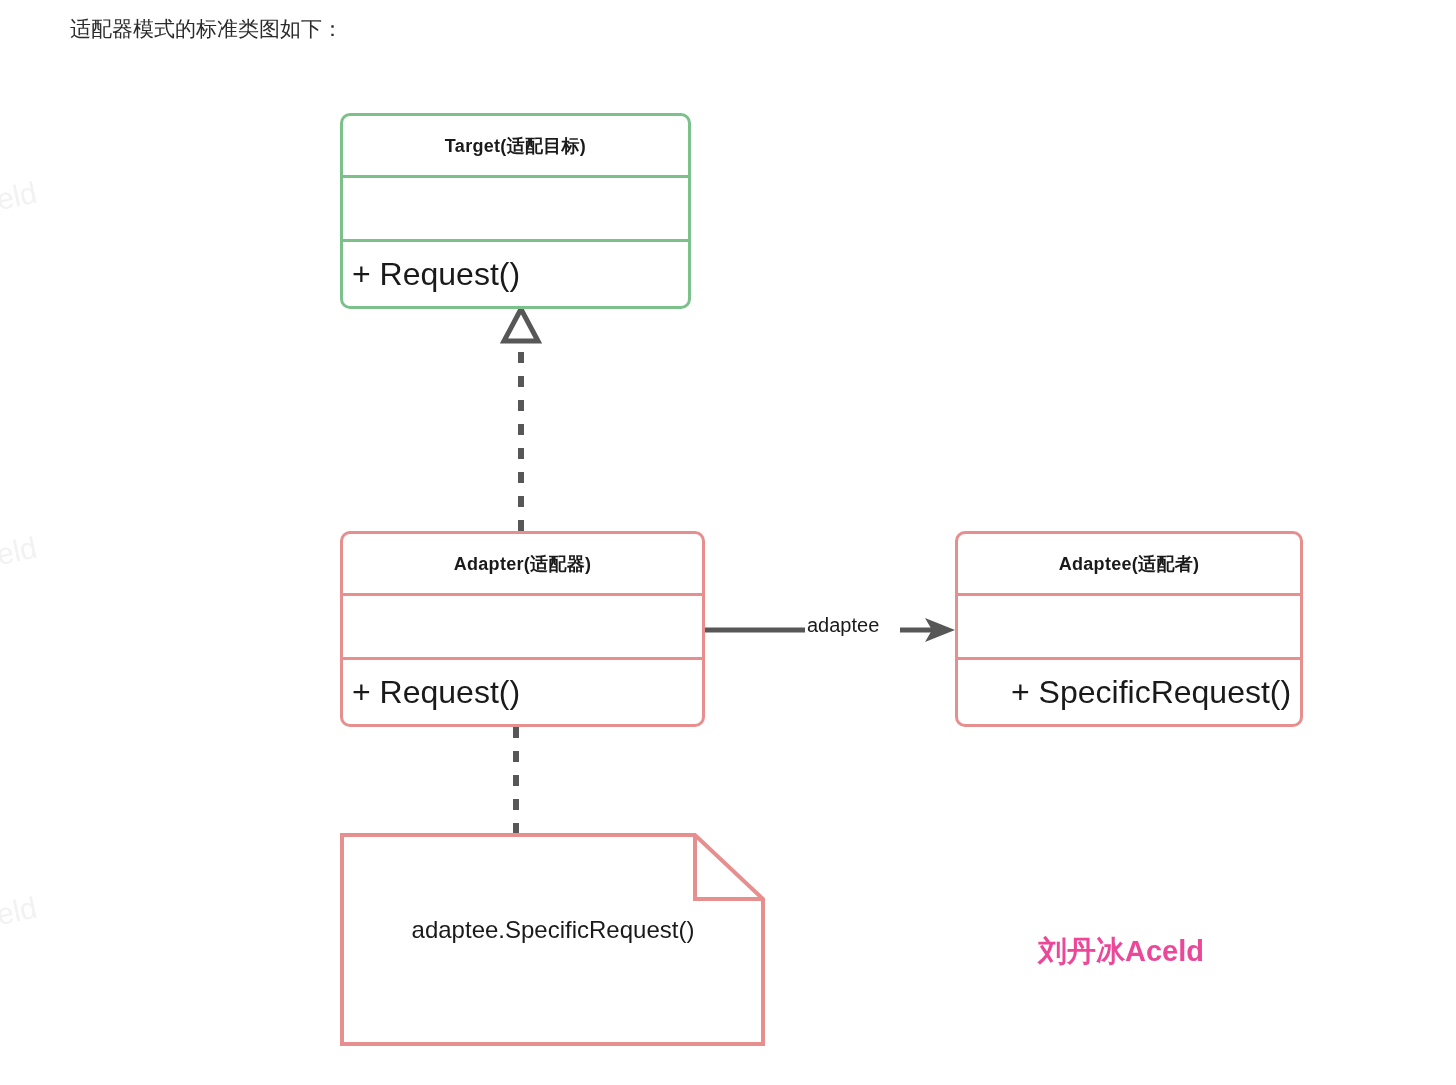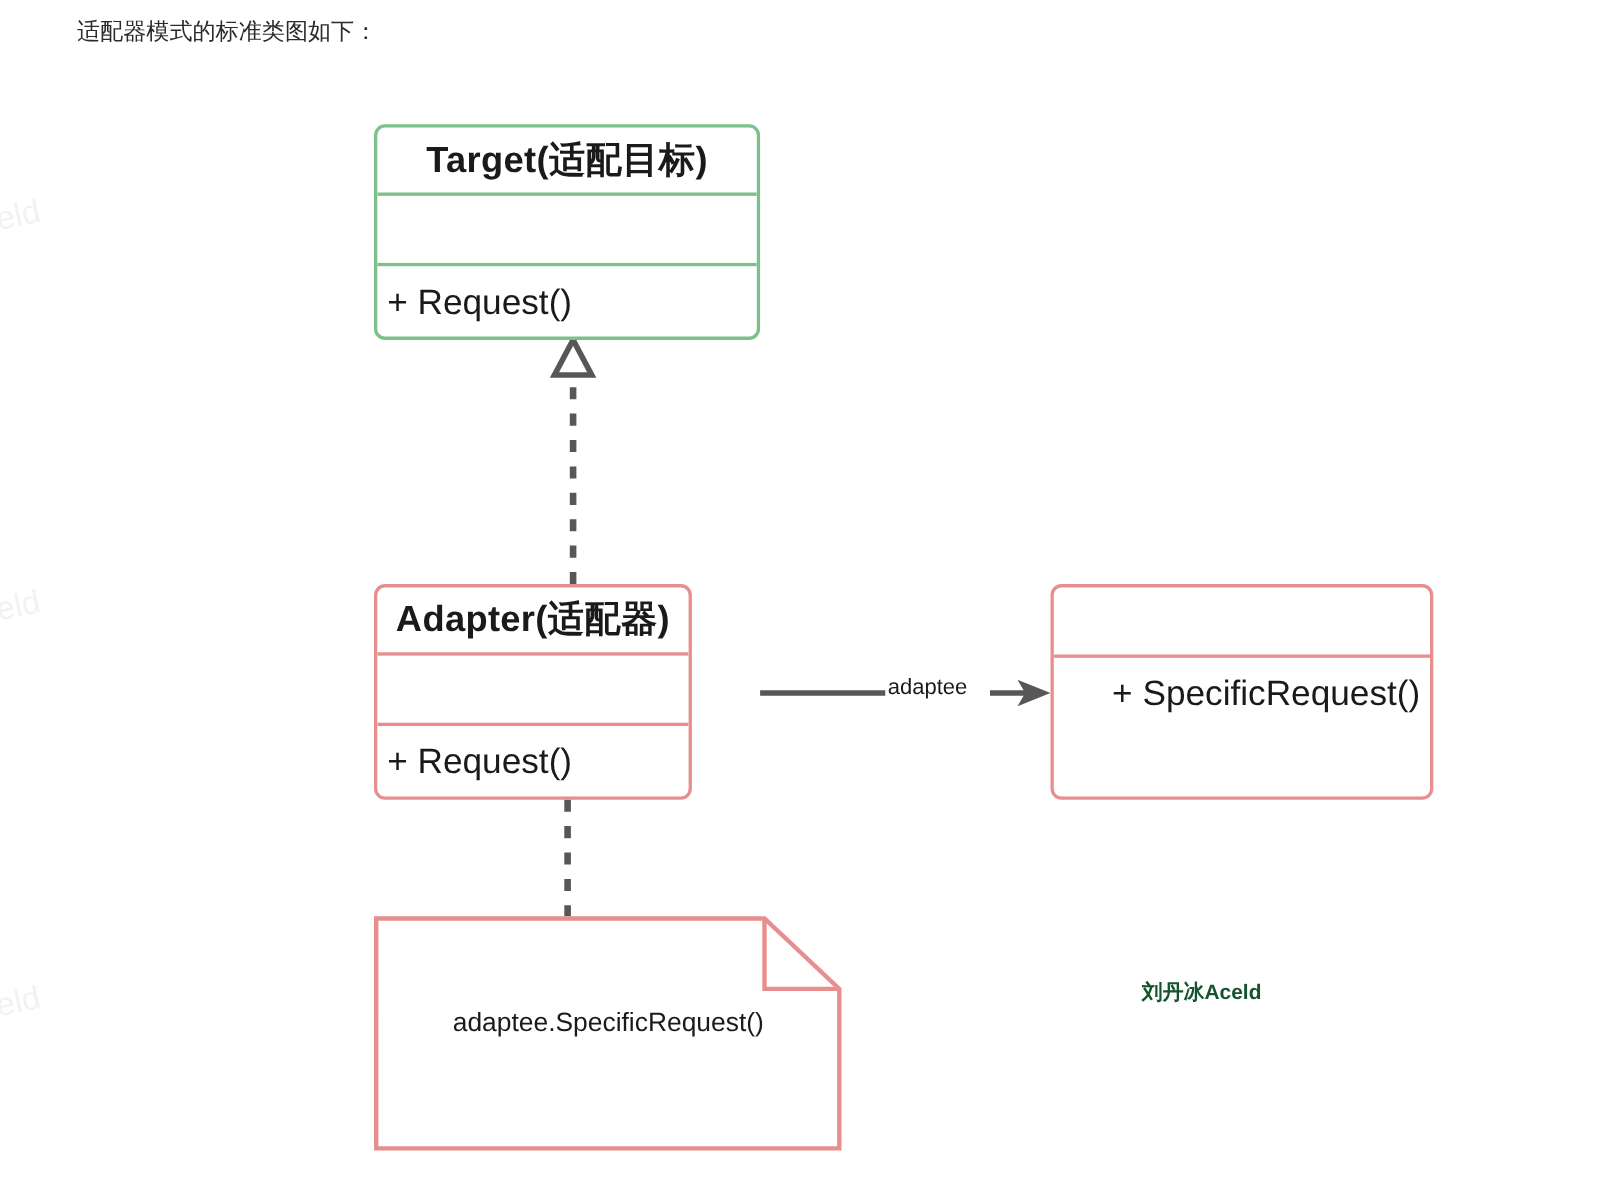--- a/index.html
+++ b/index.html
@@ -39,24 +39,24 @@
     white-space: nowrap;
     user-select: none;
   }
   .wm-side.w1 { top: 183px; }
   .wm-side.w2 { top: 538px; }
   .wm-side.w3 { top: 898px; }
 
   #wm-center {
     position: absolute;
     left: 1038px;
-    top: 889px;
-    font-size: 19px;
+    top: 932px;
+    font-size: 29px;
     font-weight: bold;
-    color: #14532d;
+    color: #ec4899;
     white-space: nowrap;
     user-select: none;
   }
 
   
   .uml-class {
     position: absolute;
     box-sizing: border-box;
     background: #ffffff;
     border-radius: 10px;
@@ -64,21 +64,21 @@
     border-width: 3px;
     overflow: hidden;
   }
   .uml-class .row-name {
     box-sizing: border-box;
     width: 100%;
     display: flex;
     align-items: center;
     justify-content: center;
     font-weight: bold;
-    font-size: 33px;
+    font-size: 18px;
     letter-spacing: 0.3px;
     color: #1a1a1a;
     border-bottom-style: solid;
     border-bottom-width: 3px;
   }
   .uml-class .row-attrs {
     box-sizing: border-box;
     width: 100%;
     border-bottom-style: solid;
     border-bottom-width: 3px;
@@ -104,21 +104,21 @@
   .theme-red { border-color: #e78e8e; }
   .theme-red .row-name,
   .theme-red .row-attrs { border-bottom-color: #e78e8e; }
 
   
   #class-target  { left: 340px; top: 113px; width: 351px; height: 196px; }
   #class-target .row-name  { height: 62px; }
   #class-target .row-attrs { height: 64px; }
   #class-target .row-ops   { height: 64px; }
 
-  #class-adapter { left: 340px; top: 531px; width: 289px; height: 196px; }
+  #class-adapter { left: 340px; top: 531px; width: 365px; height: 196px; }
   #class-adapter .row-name  { height: 62px; }
   #class-adapter .row-attrs { height: 64px; }
   #class-adapter .row-ops   { height: 64px; }
 
   #class-adaptee { left: 955px; top: 531px; width: 348px; height: 196px; }
   #class-adaptee .row-name  { height: 62px; }
   #class-adaptee .row-attrs { height: 64px; }
   #class-adaptee .row-ops   { height: 64px; margin-left: 44px; }
 
   
@@ -206,20 +206,21 @@
   <div class="row-ops">+ Request()</div>
 </div>
 
 <div id="class-adapter" class="uml-class theme-red">
   <div class="row-name">Adapter(适配器)</div>
   <div class="row-attrs"></div>
   <div class="row-ops">+ Request()</div>
 </div>
 
 <div id="class-adaptee" class="uml-class theme-red">
+  <div class="row-name">Adaptee(适配者)</div>
   <div class="row-attrs"></div>
   <div class="row-ops">+ SpecificRequest()</div>
 </div>
 
 <div id="assoc-label">adaptee</div>
 
 <div id="uml-note">
   <div class="note-text">adaptee.SpecificRequest()</div>
 </div>
 

